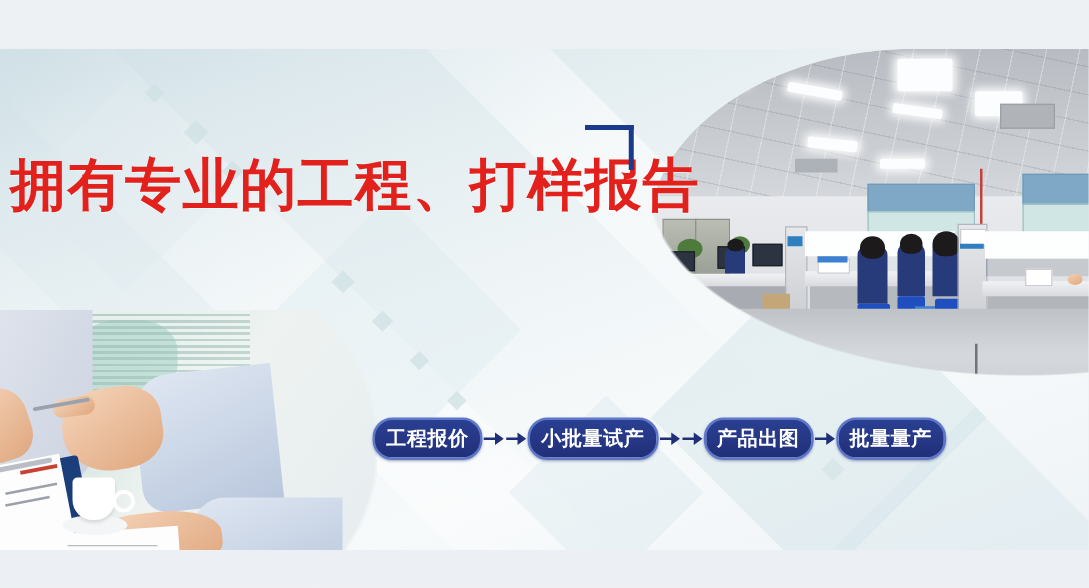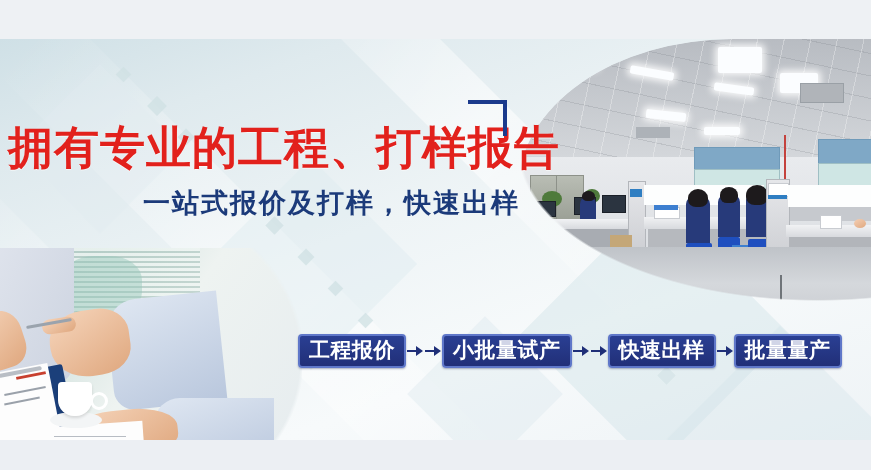--- a/index.html
+++ b/index.html
@@ -124,23 +124,23 @@
     border-top:4px solid #1b3a8c;border-right:4px solid #1b3a8c;
   }
   
   .flow{
     position:absolute;left:298px;top:334px;z-index:14;
     display:flex;align-items:center;
   }
   .pbtn{
     background:linear-gradient(#2a3f93,#212f78);
     border:2px solid #5f77c9;
-    border-radius:4px;
+    border-radius:16px;
     color:#ffffff;
-    font-size:21px;font-weight:bold;letter-spacing:.5px;
+    font-size:16px;font-weight:bold;letter-spacing:.5px;
     padding:6px 9px 7px;
     white-space:nowrap;
     font-family:"DejaVu Sans","Liberation Sans",sans-serif;
     box-shadow:0 1px 2px rgba(20,30,80,.35);
     line-height:17px;
   }
   .arrow{
     width:18px;height:14px;position:relative;flex:0 0 18px;
   }
   .arrow:before{
@@ -291,28 +291,27 @@
       <div class="mc" style="left:112px;top:194px;width:66px;height:1px;background:#b7bcc3;"></div>
       <div class="mc" style="left:112px;top:200px;width:70px;height:1px;background:#b7bcc3;"></div>
 
       <div class="mc saucer" style="left:108px;top:164px;width:52px;height:16px;"></div>
       <div class="mc cup" style="left:116px;top:134px;width:34px;height:34px;"></div>
       <div class="mc" style="left:148px;top:144px;width:12px;height:12px;border:3px solid #fff;border-radius:50%;"></div>
     </div>
   </div>
 
   <div class="headline">拥有专业的工程、打样报告</div>
-  <div class="subline">一站式报价及打样，快速出样</div>
   <div class="corner-bracket"></div>
 
   <div class="flow">
     <div class="pbtn">工程报价</div>
     <div class="arrow"></div>
     <div class="arrow"></div>
     <div class="pbtn">小批量试产</div>
     <div class="arrow"></div>
     <div class="arrow"></div>
-    <div class="pbtn">快速出样</div>
+    <div class="pbtn">产品出图</div>
     <div class="arrow"></div>
     <div class="pbtn">批量量产</div>
   </div>
 
 </div>
 
 </body></html>

